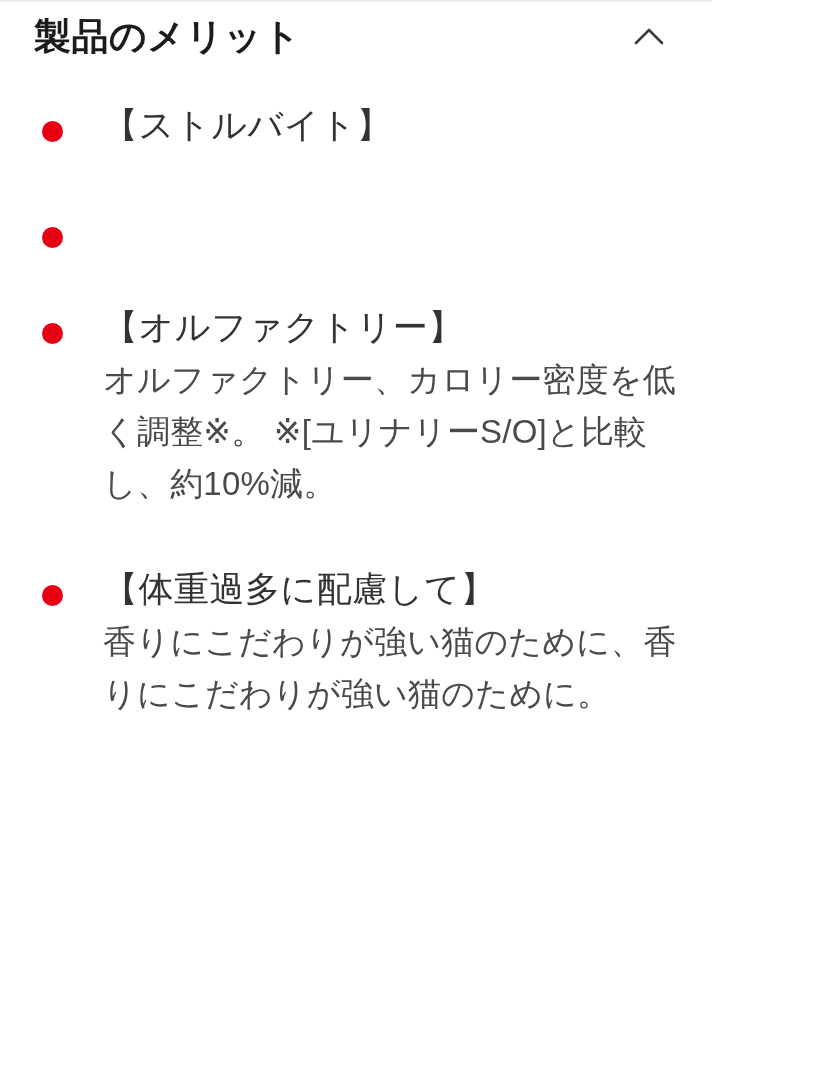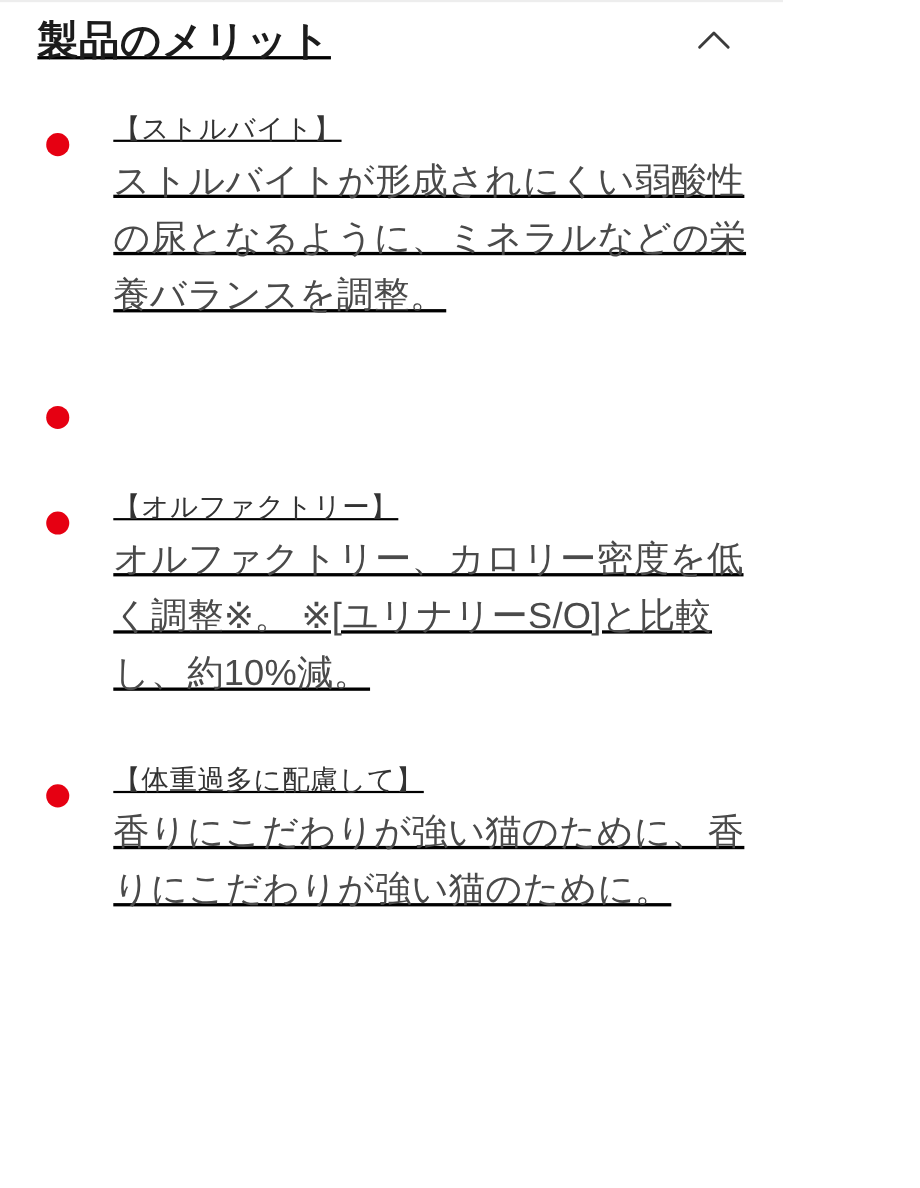--- a/index.html
+++ b/index.html
@@ -14,21 +14,20 @@
     -webkit-font-smoothing: antialiased;
   }
 
   .page {
     position: relative;
     width: 712px;
     min-height: 1080px;
     background: #ffffff;
     box-sizing: border-box;
     overflow: hidden;
-    text-decoration: underline;
   }
 
   
   .top-rule {
     position: absolute;
     top: 0;
     left: 0;
     right: 0;
     height: 2px;
     background: #ededed;
@@ -90,21 +89,21 @@
     margin-left: 12px;
     margin-right: 40px;
   }
 
   .merit-body {
     flex: 1 1 auto;
     min-width: 0;
   }
 
   .merit-heading {
-    font-size: 25px;
+    font-size: 35px;
     font-weight: 400;
     color: #333333;
     line-height: 1.42;
     letter-spacing: 0.5px;
     margin: 0 0 2px 0;
   }
 
   .merit-text {
     font-size: 33px;
     font-weight: 400;
@@ -129,21 +128,20 @@
       </svg>
     </div>
   </div>
 
   <ul class="merit-list">
 
     <li class="merit-item">
       <span class="bullet"></span>
       <div class="merit-body">
         <p class="merit-heading">【ストルバイト】</p>
-        <p class="merit-text">ストルバイトが形成されにくい弱酸性の尿となるように、ミネラルなどの栄養バランスを調整。</p>
       </div>
     </li>
 
     <li class="merit-item">
       <span class="bullet"></span>
       <div class="merit-body">
       </div>
     </li>
 
     <li class="merit-item">

